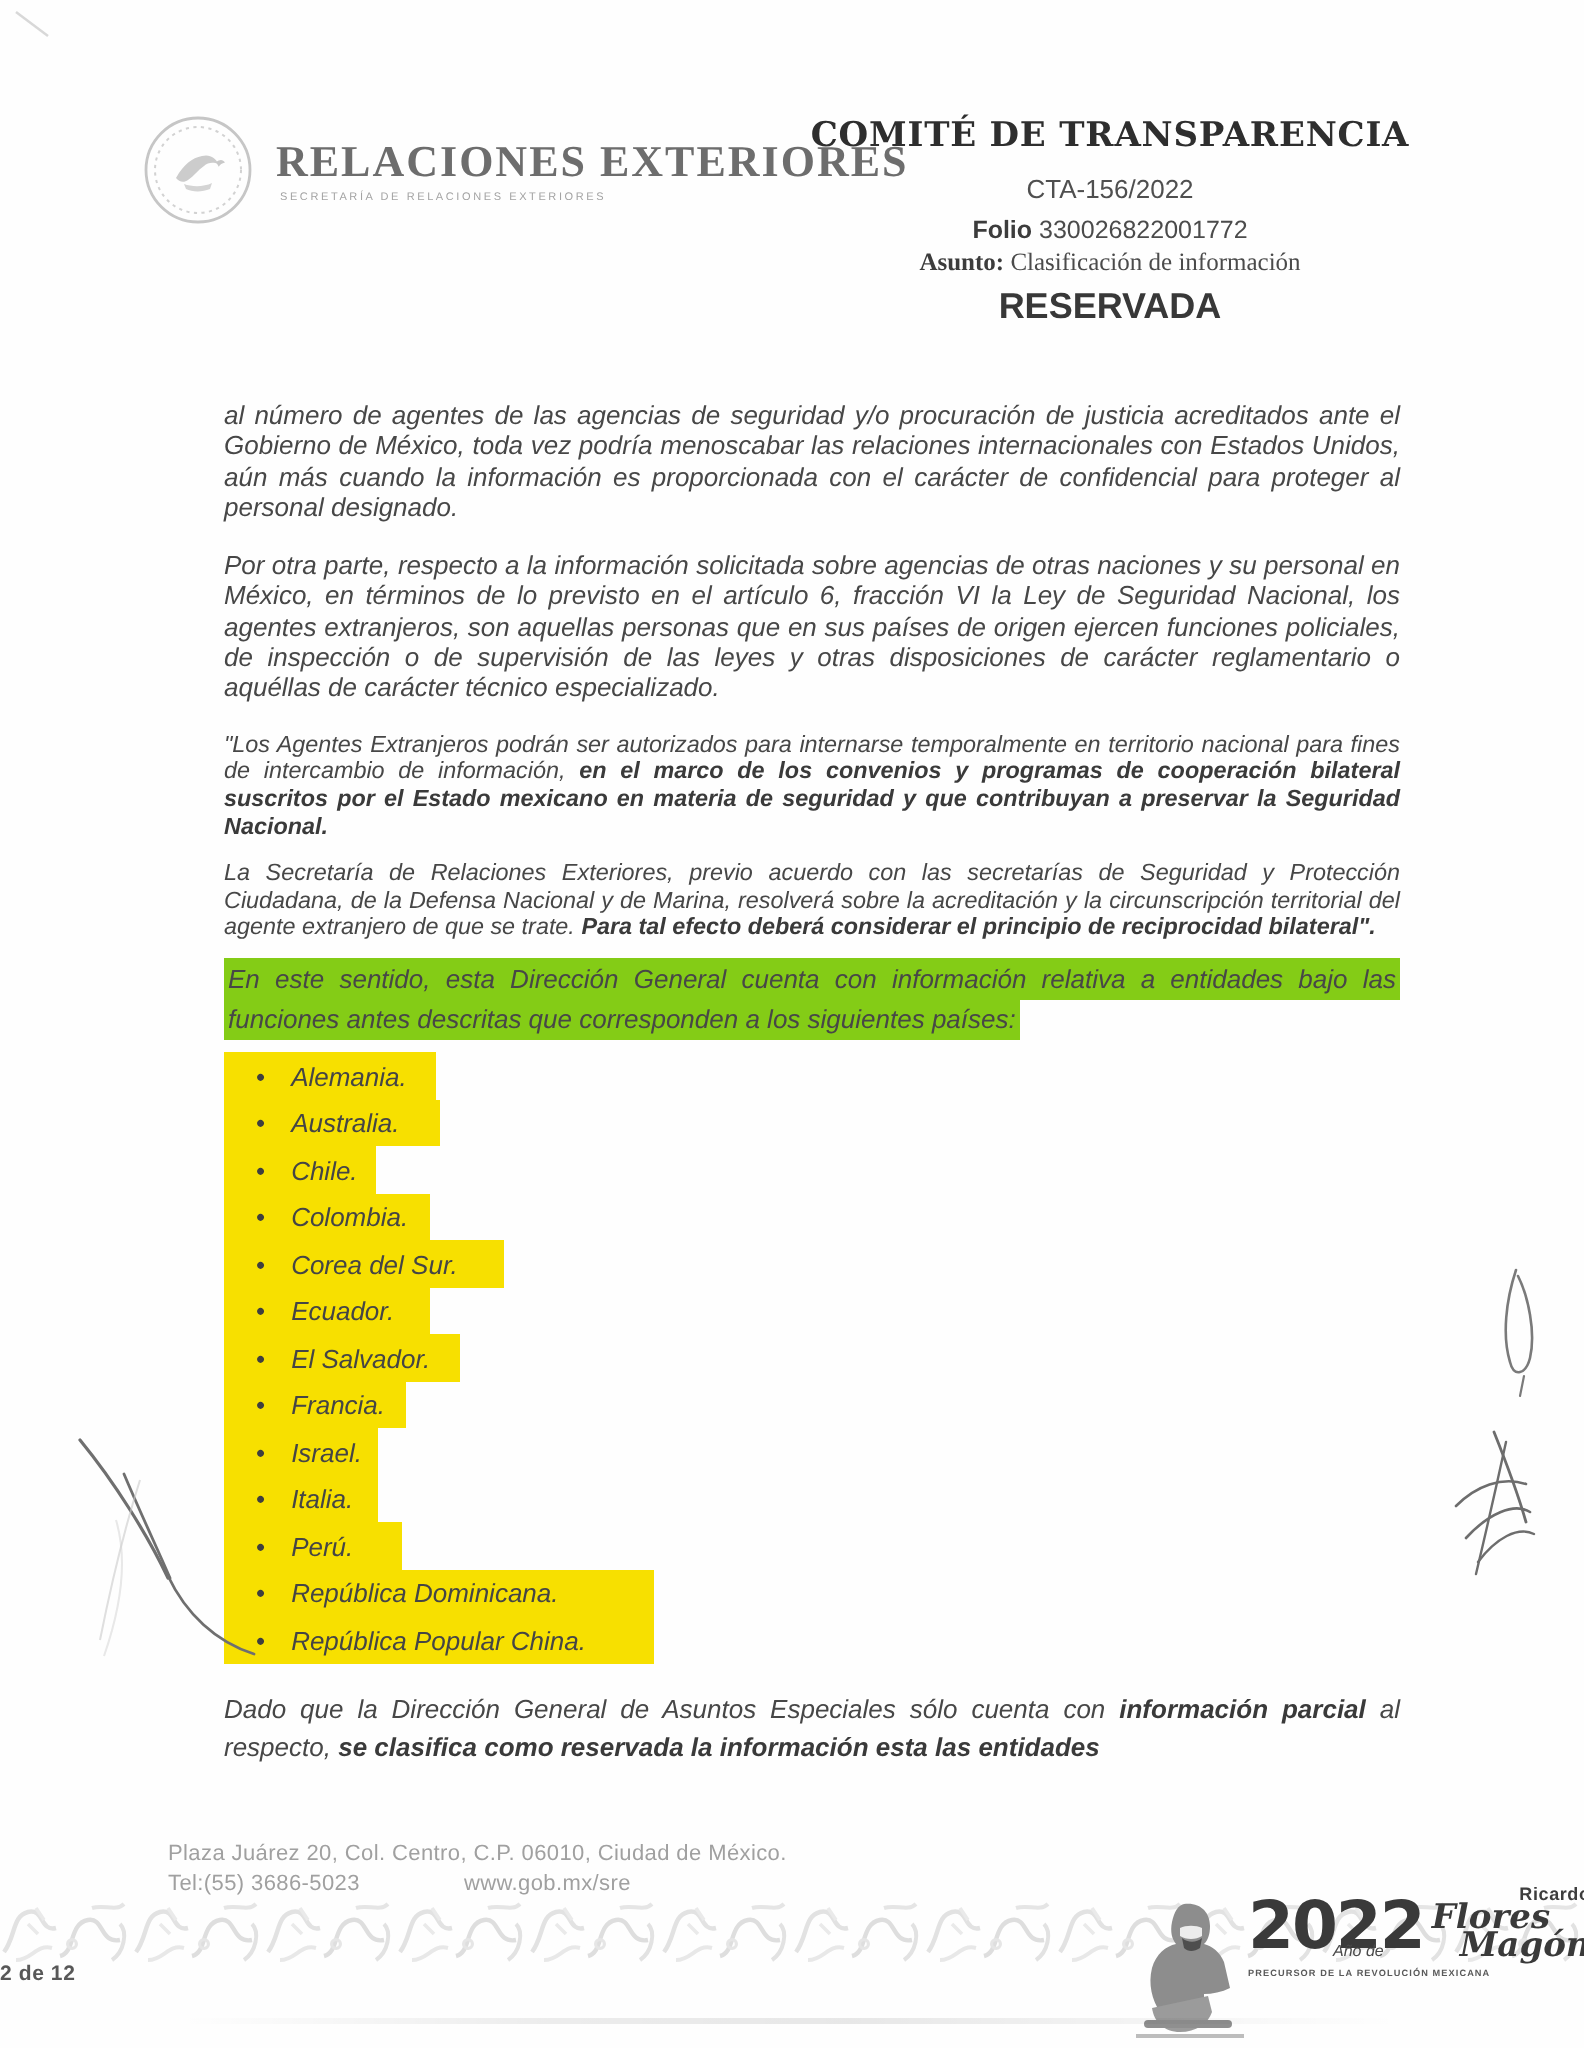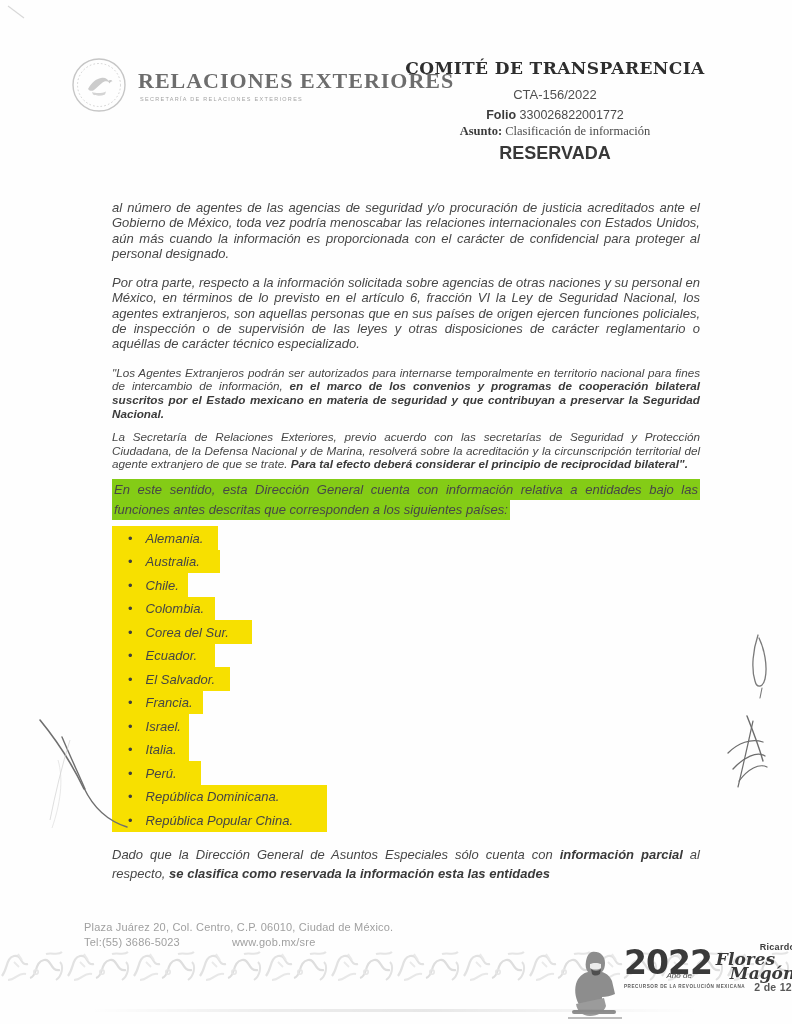--- a/index.html
+++ b/index.html
@@ -88,21 +88,21 @@
   .flores{
     font-family:"DejaVu Serif",serif;font-weight:700;font-style:italic;
     font-size:17px;line-height:14px;color:#3a3a3a;
   }
   .magon{
     font-family:"DejaVu Serif",serif;font-weight:700;font-style:italic;
     font-size:17px;line-height:15px;color:#3a3a3a;margin-left:14px;
   }
   .tagline{font-size:4.6px;color:#5a5a5a;letter-spacing:.55px;margin-top:3px;font-weight:700;}
   .page-num{
-    position:absolute;left:0;top:981px;width:792px;text-align:right;
+    position:absolute;left:0;top:981px;width:792px;text-align:left;
     font-size:10.5px;color:#585858;font-weight:600;letter-spacing:.3px;
   }
   .bottom-shadow{
     position:absolute;left:90px;top:1009px;width:610px;height:3px;
     background:linear-gradient(90deg,rgba(0,0,0,0),rgba(0,0,0,.07) 30%,rgba(0,0,0,.09) 55%,rgba(0,0,0,0));
     border-radius:2px;
   }
   .ink{position:absolute;left:0;top:0;pointer-events:none;}
 </style>
 </head>

